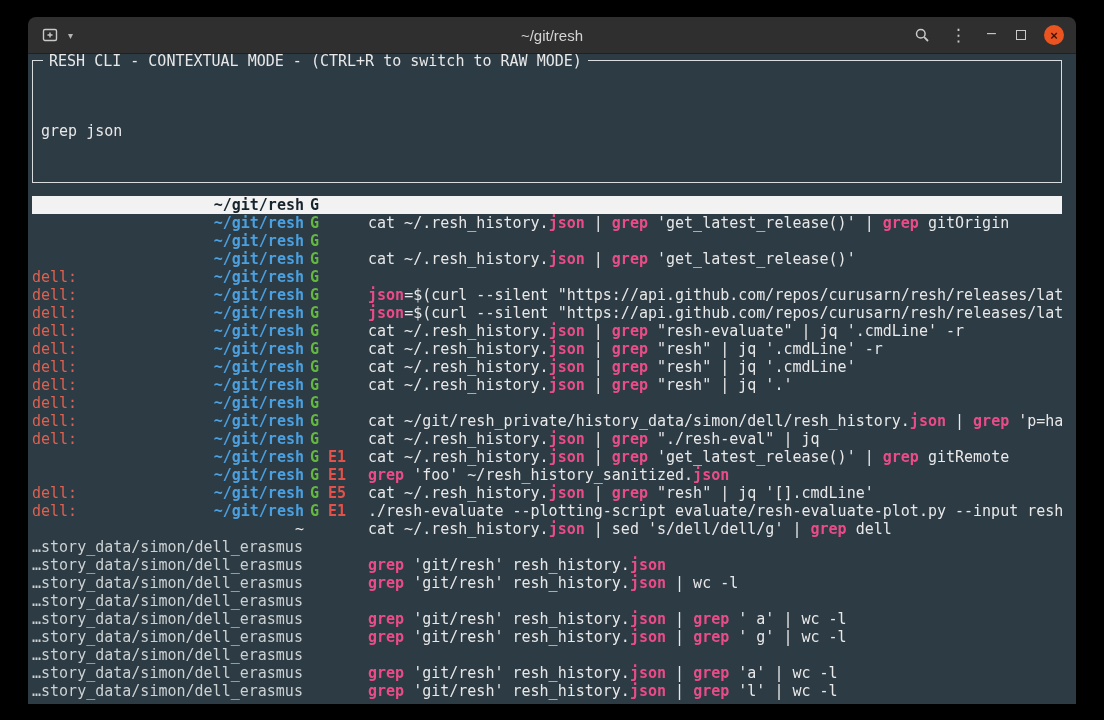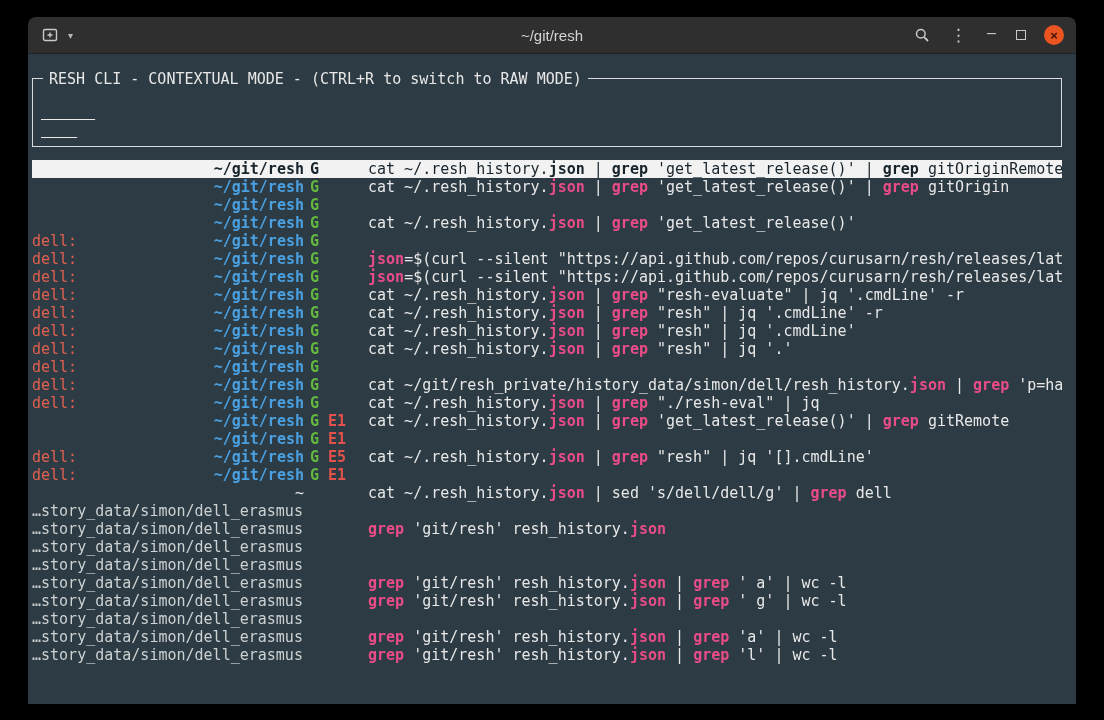--- a/index.html
+++ b/index.html
@@ -56,24 +56,23 @@
     background:var(--terminal-bg,#2d3b44);
     color:var(--terminal-fg,#e8e8e8);
     font-family:"DejaVu Sans Mono","Liberation Mono",monospace;
     font-size:15px; line-height:18px;
     padding:0 14px 0 4px;
     overflow:hidden;
   }
   .query-box {
     position:relative;
     border:1px solid var(--box-border,#d8dcde);
-    margin-top:24px;
+    margin-top:6px;
     padding:7px 8px 6px 8px;
     white-space:pre;
-    text-decoration:underline;
   }
   .legend {
     position:absolute; top:-9px; left:10px;
     background:var(--terminal-bg,#2d3b44);
     padding:0 6px;
     white-space:pre;
   }
   .rows { margin-top:13px; }
   .trow {
     display:flex; height:18px; line-height:18px;
@@ -134,44 +133,45 @@
       </button>
       <button class="close-btn">
         <span>×</span>
       </button>
     </div>
   </div>
 
   <div class="terminal">
     <div class="query-box">
       <span class="legend">RESH CLI - CONTEXTUAL MODE - (CTRL+R to switch to RAW MODE)</span>
+      <div class="query">grep json</div>
     </div>
     <div class="rows">
-        <div class="trow sel"><span class="left"><span class="host"></span><span class="dir dblue">~/git/resh</span></span><span class="flags"><span class="fg">G</span></span><span class="cmd">cat ~/.resh_history.<span class="m">json</span> | <span class="m">grep</span> 'get_latest_release()' | <span class="m">grep</span> gitOriginRemote</span></div>
+        <div class="trow sel"><span class="left"><span class="host"></span><span class="dir dblue">~/git/resh</span></span><span class="flags"><span class="fg">G</span></span></div>
         <div class="trow"><span class="left"><span class="host"></span><span class="dir dblue">~/git/resh</span></span><span class="flags"><span class="fg">G</span></span><span class="cmd">cat ~/.resh_history.<span class="m">json</span> | <span class="m">grep</span> 'get_latest_release()' | <span class="m">grep</span> gitOrigin</span></div>
         <div class="trow"><span class="left"><span class="host"></span><span class="dir dblue">~/git/resh</span></span><span class="flags"><span class="fg">G</span></span></div>
         <div class="trow"><span class="left"><span class="host"></span><span class="dir dblue">~/git/resh</span></span><span class="flags"><span class="fg">G</span></span><span class="cmd">cat ~/.resh_history.<span class="m">json</span> | <span class="m">grep</span> 'get_latest_release()'</span></div>
         <div class="trow"><span class="left"><span class="host hred">dell:</span><span class="dir dblue">~/git/resh</span></span><span class="flags"><span class="fg">G</span></span></div>
         <div class="trow"><span class="left"><span class="host hred">dell:</span><span class="dir dblue">~/git/resh</span></span><span class="flags"><span class="fg">G</span></span><span class="cmd"><span class="m">json</span>=$(curl --silent "https://api.github.com/repos/curusarn/resh/releases/lat</span></div>
         <div class="trow"><span class="left"><span class="host hred">dell:</span><span class="dir dblue">~/git/resh</span></span><span class="flags"><span class="fg">G</span></span><span class="cmd"><span class="m">json</span>=$(curl --silent "https://api.github.com/repos/curusarn/resh/releases/lat</span></div>
         <div class="trow"><span class="left"><span class="host hred">dell:</span><span class="dir dblue">~/git/resh</span></span><span class="flags"><span class="fg">G</span></span><span class="cmd">cat ~/.resh_history.<span class="m">json</span> | <span class="m">grep</span> "resh-evaluate" | jq '.cmdLine' -r</span></div>
         <div class="trow"><span class="left"><span class="host hred">dell:</span><span class="dir dblue">~/git/resh</span></span><span class="flags"><span class="fg">G</span></span><span class="cmd">cat ~/.resh_history.<span class="m">json</span> | <span class="m">grep</span> "resh" | jq '.cmdLine' -r</span></div>
         <div class="trow"><span class="left"><span class="host hred">dell:</span><span class="dir dblue">~/git/resh</span></span><span class="flags"><span class="fg">G</span></span><span class="cmd">cat ~/.resh_history.<span class="m">json</span> | <span class="m">grep</span> "resh" | jq '.cmdLine'</span></div>
         <div class="trow"><span class="left"><span class="host hred">dell:</span><span class="dir dblue">~/git/resh</span></span><span class="flags"><span class="fg">G</span></span><span class="cmd">cat ~/.resh_history.<span class="m">json</span> | <span class="m">grep</span> "resh" | jq '.'</span></div>
         <div class="trow"><span class="left"><span class="host hred">dell:</span><span class="dir dblue">~/git/resh</span></span><span class="flags"><span class="fg">G</span></span></div>
         <div class="trow"><span class="left"><span class="host hred">dell:</span><span class="dir dblue">~/git/resh</span></span><span class="flags"><span class="fg">G</span></span><span class="cmd">cat ~/git/resh_private/history_data/simon/dell/resh_history.<span class="m">json</span> | <span class="m">grep</span> 'p=ha</span></div>
         <div class="trow"><span class="left"><span class="host hred">dell:</span><span class="dir dblue">~/git/resh</span></span><span class="flags"><span class="fg">G</span></span><span class="cmd">cat ~/.resh_history.<span class="m">json</span> | <span class="m">grep</span> "./resh-eval" | jq</span></div>
         <div class="trow"><span class="left"><span class="host"></span><span class="dir dblue">~/git/resh</span></span><span class="flags"><span class="fg">G</span> <span class="fe">E1</span></span><span class="cmd">cat ~/.resh_history.<span class="m">json</span> | <span class="m">grep</span> 'get_latest_release()' | <span class="m">grep</span> gitRemote</span></div>
-        <div class="trow"><span class="left"><span class="host"></span><span class="dir dblue">~/git/resh</span></span><span class="flags"><span class="fg">G</span> <span class="fe">E1</span></span></div>
+        <div class="trow"><span class="left"><span class="host"></span><span class="dir dblue">~/git/resh</span></span><span class="flags"><span class="fg">G</span> <span class="fe">E1</span></span><span class="cmd"><span class="m">grep</span> 'foo' ~/resh_history_sanitized.<span class="m">json</span></span></div>
         <div class="trow"><span class="left"><span class="host hred">dell:</span><span class="dir dblue">~/git/resh</span></span><span class="flags"><span class="fg">G</span> <span class="fe">E5</span></span><span class="cmd">cat ~/.resh_history.<span class="m">json</span> | <span class="m">grep</span> "resh" | jq '[].cmdLine'</span></div>
-        <div class="trow"><span class="left"><span class="host hred">dell:</span><span class="dir dblue">~/git/resh</span></span><span class="flags"><span class="fg">G</span> <span class="fe">E1</span></span></div>
+        <div class="trow"><span class="left"><span class="host hred">dell:</span><span class="dir dblue">~/git/resh</span></span><span class="flags"><span class="fg">G</span> <span class="fe">E1</span></span><span class="cmd">./resh-evaluate --plotting-script evaluate/resh-evaluate-plot.py --input resh</span></div>
         <div class="trow"><span class="left"><span class="host"></span><span class="dir">~</span></span><span class="flags"></span><span class="cmd">cat ~/.resh_history.<span class="m">json</span> | sed 's/dell/dell/g' | <span class="m">grep</span> dell</span></div>
         <div class="trow"><span class="left"><span class="host">…story_data/simon/dell_erasmus</span><span class="dir"></span></span><span class="flags"></span></div>
         <div class="trow"><span class="left"><span class="host">…story_data/simon/dell_erasmus</span><span class="dir"></span></span><span class="flags"></span><span class="cmd"><span class="m">grep</span> 'git/resh' resh_history.<span class="m">json</span></span></div>
-        <div class="trow"><span class="left"><span class="host">…story_data/simon/dell_erasmus</span><span class="dir"></span></span><span class="flags"></span></div>
+        <div class="trow"><span class="left"><span class="host">…story_data/simon/dell_erasmus</span><span class="dir"></span></span><span class="flags"></span><span class="cmd"><span class="m">grep</span> 'git/resh' resh_history.<span class="m">json</span> | wc -l</span></div>
         <div class="trow"><span class="left"><span class="host">…story_data/simon/dell_erasmus</span><span class="dir"></span></span><span class="flags"></span></div>
         <div class="trow"><span class="left"><span class="host">…story_data/simon/dell_erasmus</span><span class="dir"></span></span><span class="flags"></span><span class="cmd"><span class="m">grep</span> 'git/resh' resh_history.<span class="m">json</span> | <span class="m">grep</span> ' a' | wc -l</span></div>
         <div class="trow"><span class="left"><span class="host">…story_data/simon/dell_erasmus</span><span class="dir"></span></span><span class="flags"></span><span class="cmd"><span class="m">grep</span> 'git/resh' resh_history.<span class="m">json</span> | <span class="m">grep</span> ' g' | wc -l</span></div>
         <div class="trow"><span class="left"><span class="host">…story_data/simon/dell_erasmus</span><span class="dir"></span></span><span class="flags"></span></div>
         <div class="trow"><span class="left"><span class="host">…story_data/simon/dell_erasmus</span><span class="dir"></span></span><span class="flags"></span><span class="cmd"><span class="m">grep</span> 'git/resh' resh_history.<span class="m">json</span> | <span class="m">grep</span> 'a' | wc -l</span></div>
         <div class="trow"><span class="left"><span class="host">…story_data/simon/dell_erasmus</span><span class="dir"></span></span><span class="flags"></span><span class="cmd"><span class="m">grep</span> 'git/resh' resh_history.<span class="m">json</span> | <span class="m">grep</span> 'l' | wc -l</span></div>
       </div>
   </div>
 
 </div>

